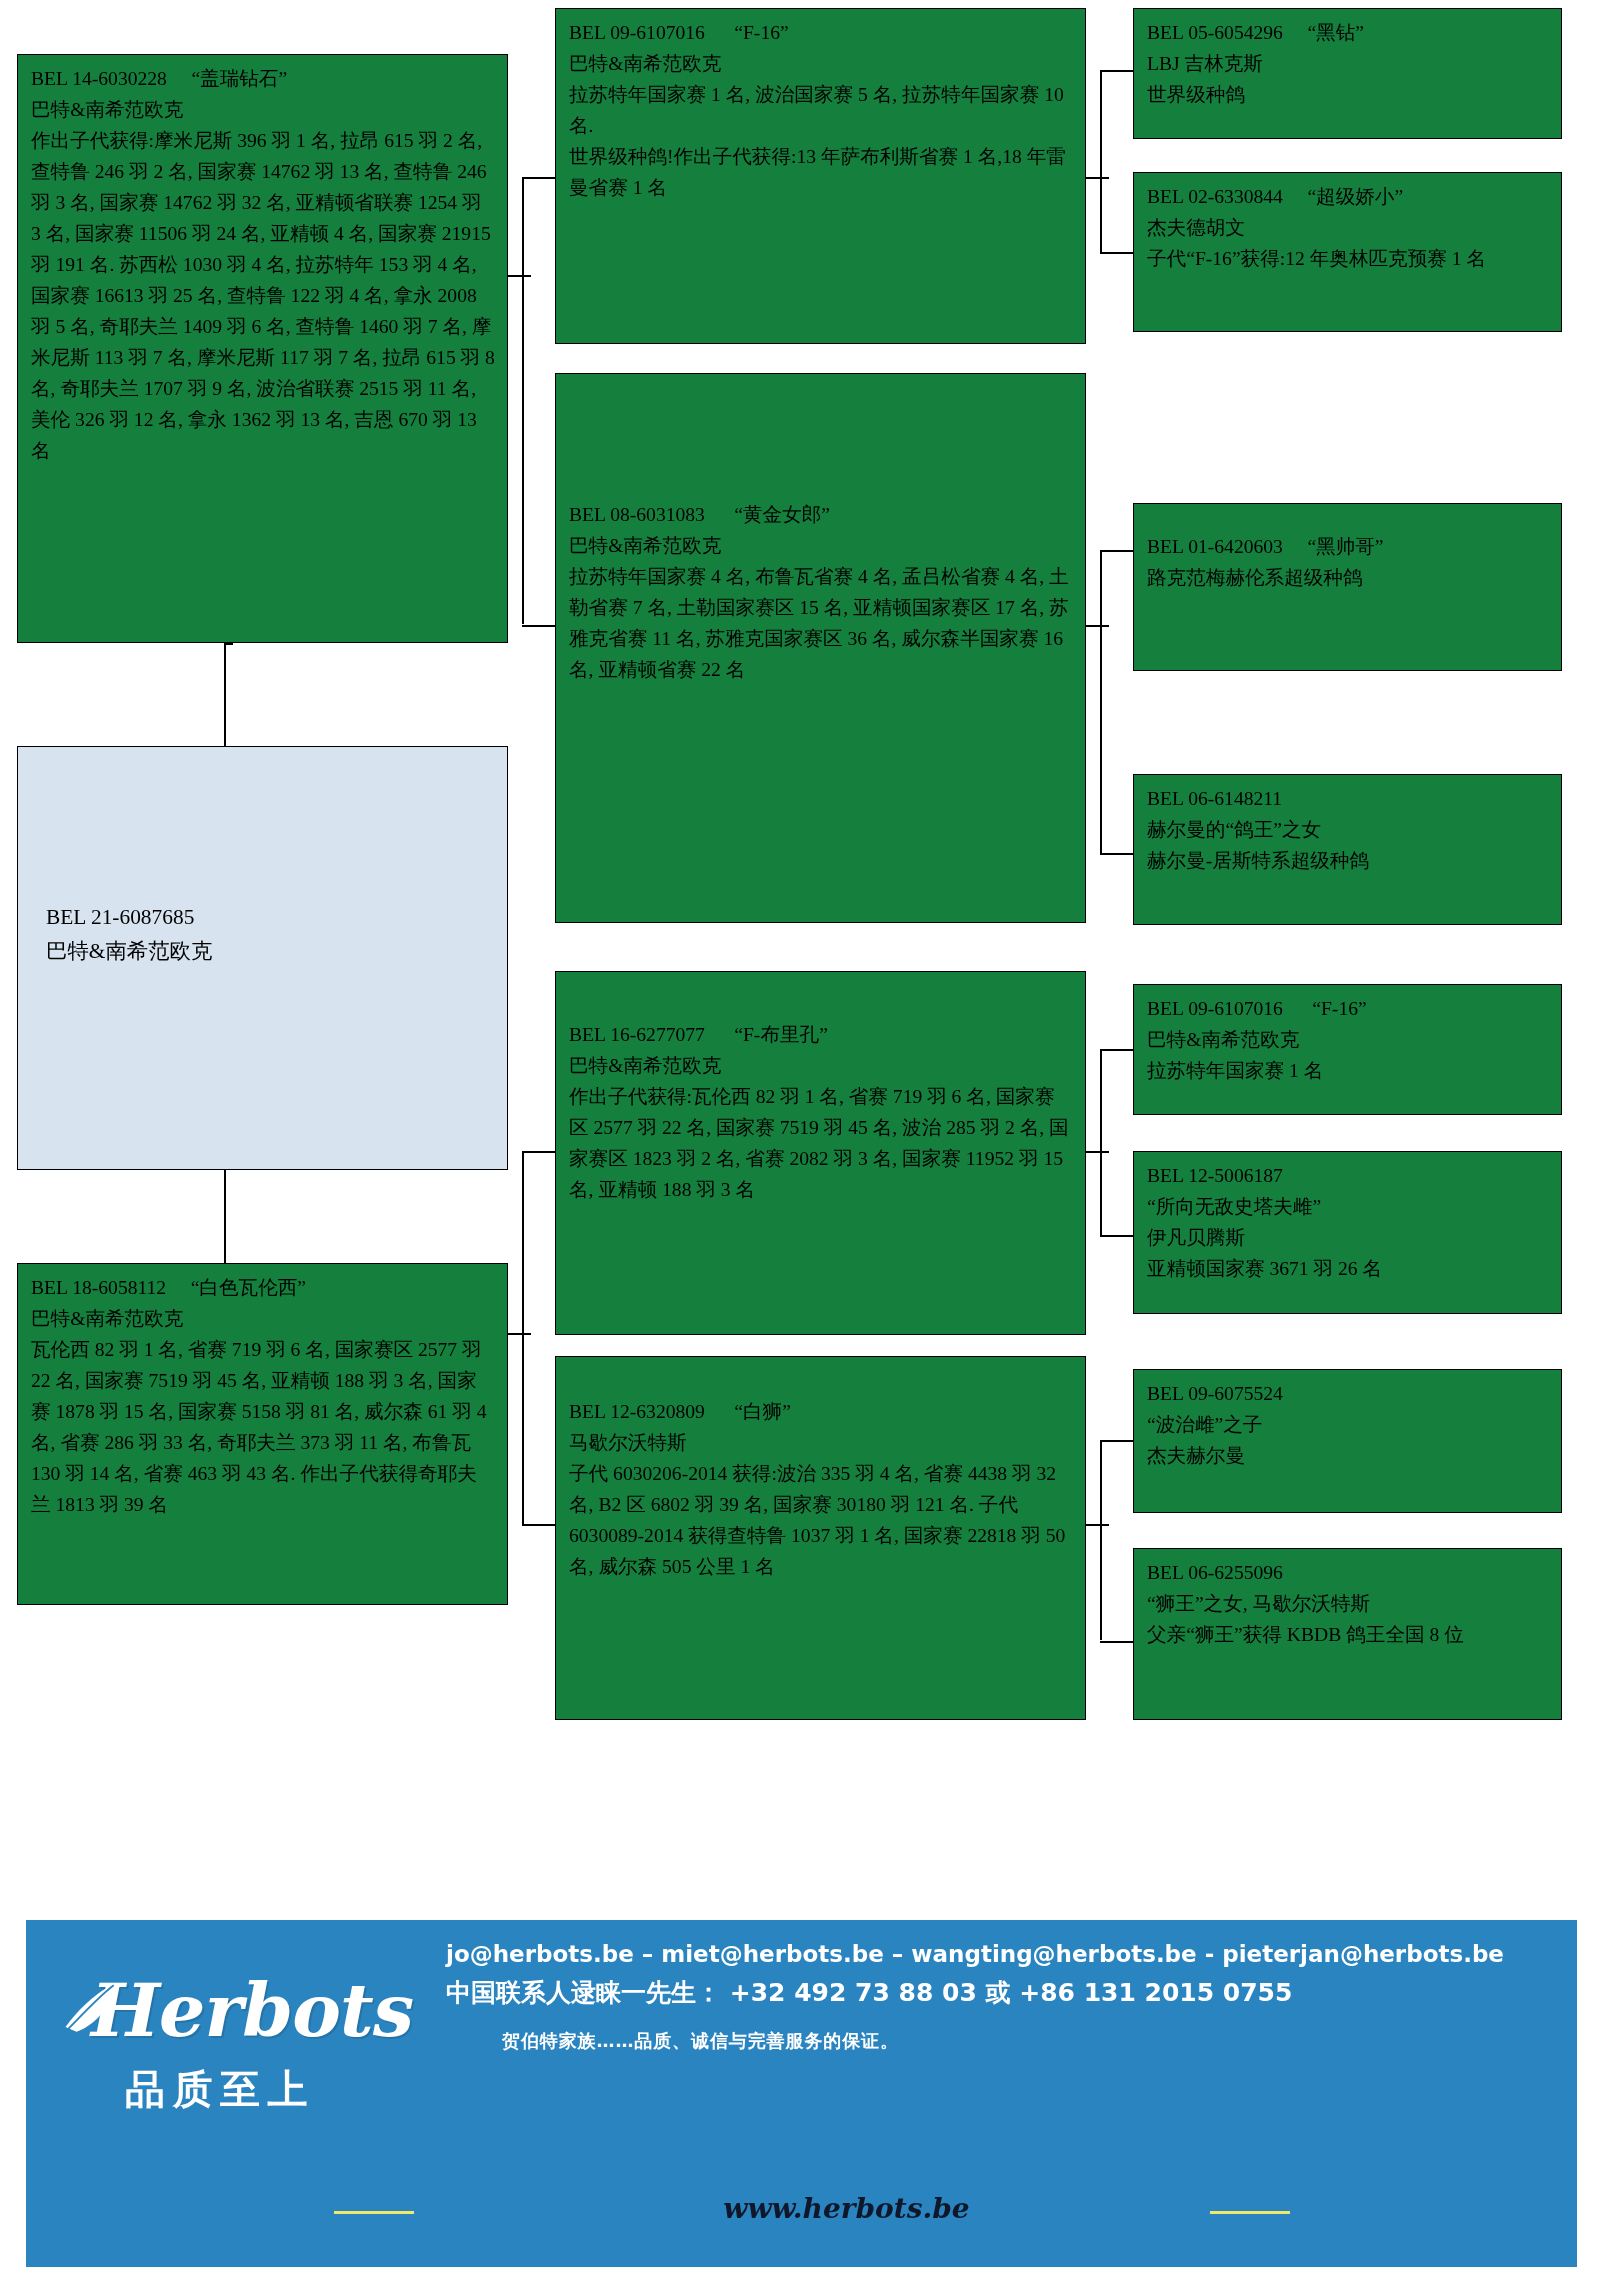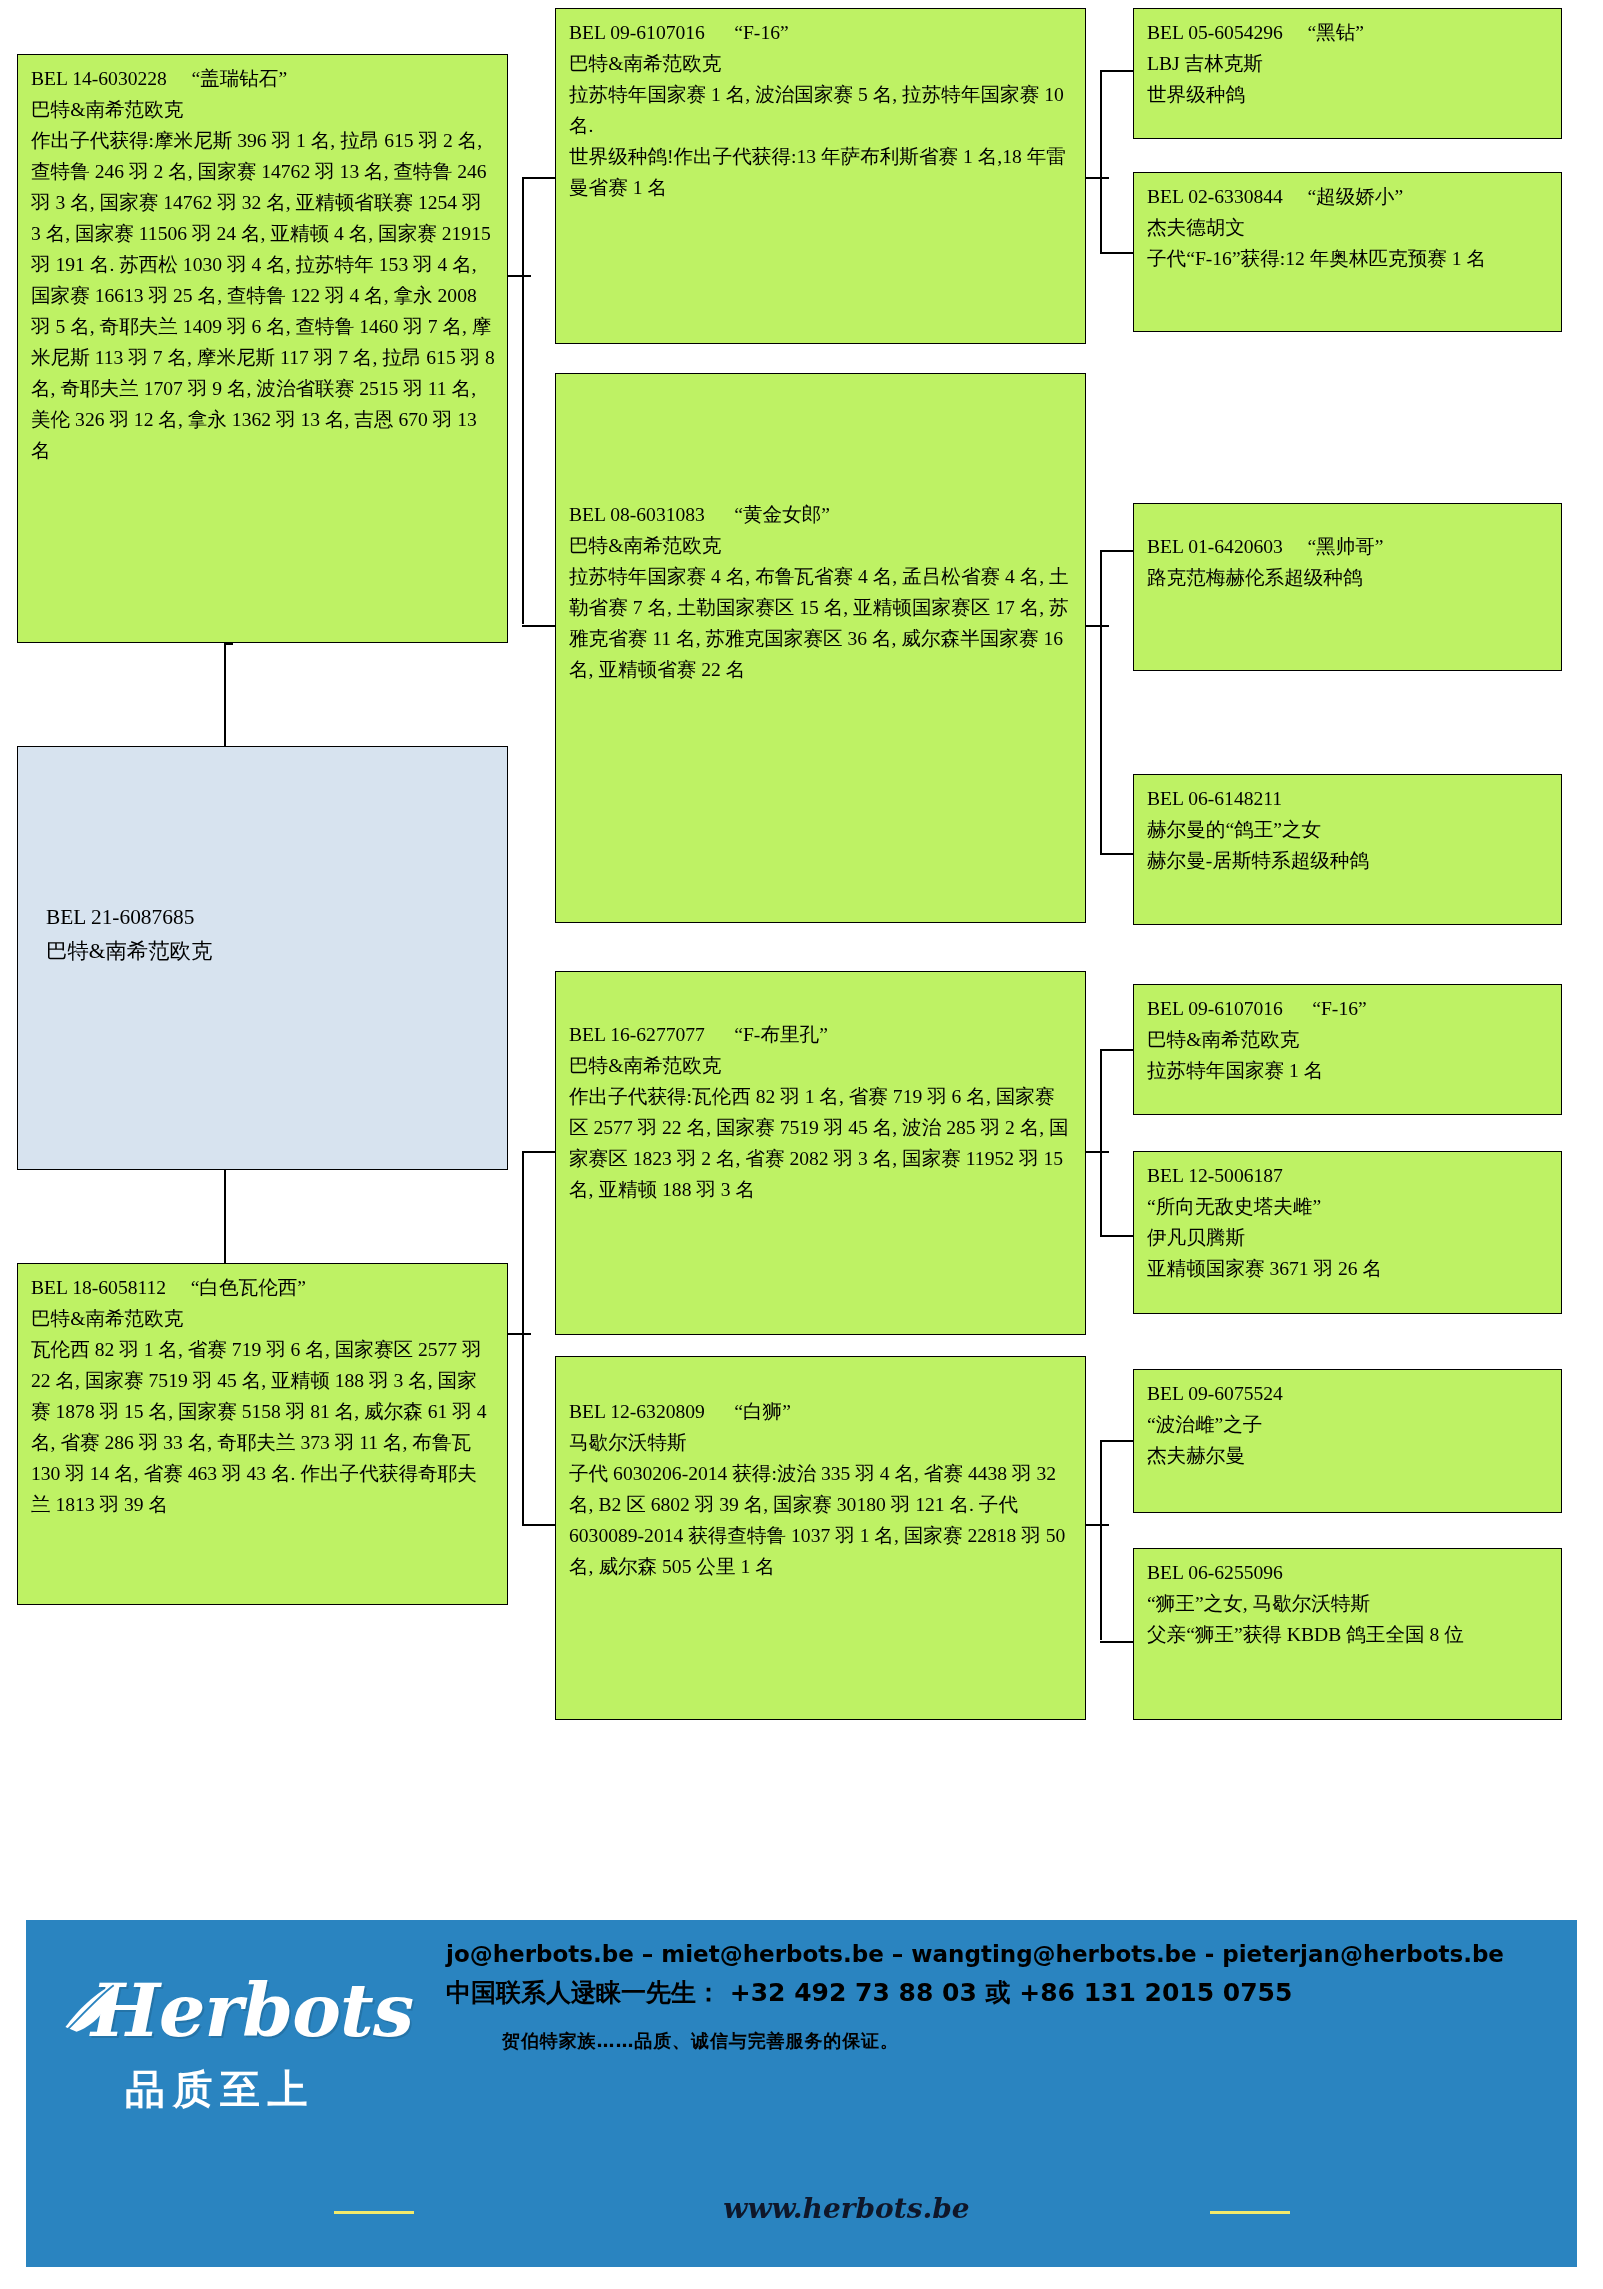--- a/index.html
+++ b/index.html
@@ -13,21 +13,21 @@
     overflow: hidden;
   }
   .pedigree {
     position: relative;
     width: 1603px;
     height: 1874px;
   }
   .box {
     position: absolute;
     border: 1.9px solid #000;
-    background: #bef264;
+    background: #15803d;
     padding: 9.3px 11.2px 9.3px 13px;
     font-size: 19.6px;
     line-height: 1.58;
     color: #000;
     overflow: hidden;
   }
   .box .ln { white-space: normal; }
   .subject {
     background: #d7e3ef;
     border: 1.9px solid #000;
@@ -79,21 +79,21 @@
   }
   .feather {
     position: absolute;
     left: 5.6px; top: 28px;
     width: 65px; height: 65px;
   }
   .contact {
     position: absolute;
     left: 420px; top: 20.5px;
     width: 1119px;
-    color: #000000;
+    color: #ffffff;
     font-family: "DejaVu Sans", sans-serif;
   }
   .contact .row1 {
     font-size: 23px;
     font-weight: bold;
     letter-spacing: 0px;
     margin-bottom: 9.3px;
   }
   .contact .row2, .contact .row3 {
     font-size: 25px;

